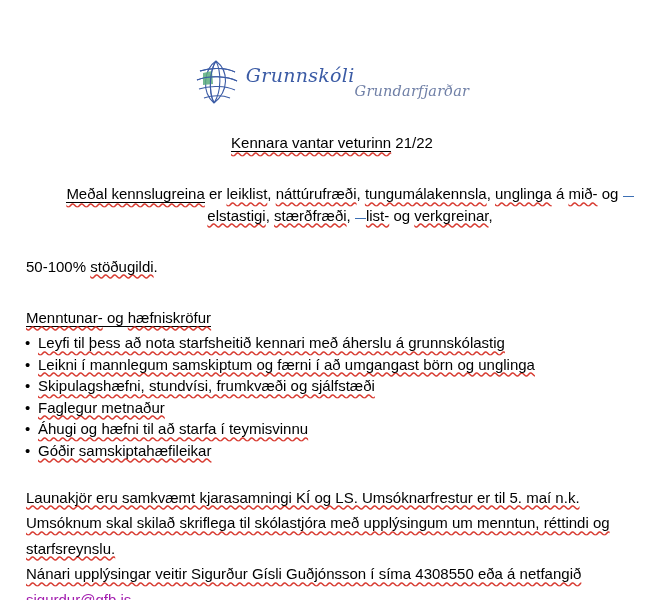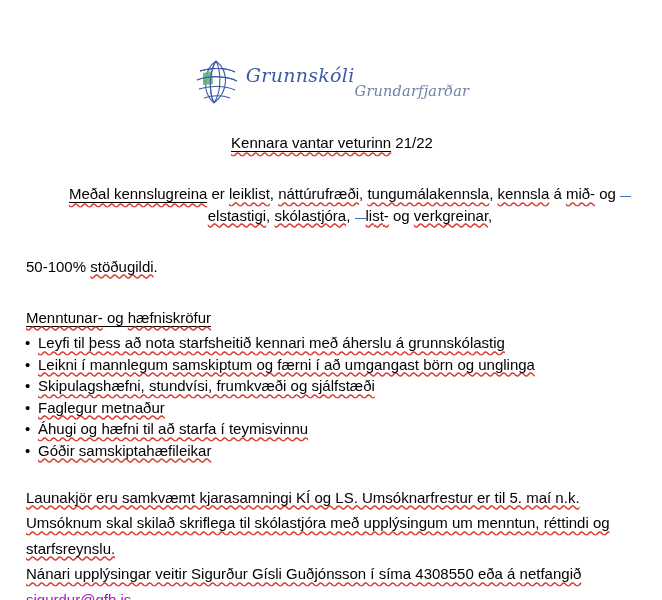--- a/index.html
+++ b/index.html
@@ -173,22 +173,22 @@
       </span>
     </div>
   </div>
 
   <div class="doc">
 
     <p class="para title"><span class="ul-sp">Kennara vantar veturinn</span><span> 21/22</span></p>
 
     <div class="spacer"></div>
 
-    <p class="para indented"><span class="ul-sp">Meðal kennslugreina</span><span> er </span><span class="sp">leiklist</span><span>, </span><span class="sp">náttúrufræði</span><span>, </span><span class="sp">tungumálakennsla</span><span>, </span><span class="sp">kennsla</span><span> á </span><span class="sp">mið-</span><span> og </span><span class="gm"></span>
-      <span class="sp">elstastigi</span><span>, </span><span class="sp">skólastjóra</span><span>, </span><span class="gm"></span><span class="sp">list-</span><span> og </span><span class="sp">verkgreinar</span><span>,</span></p>
+    <p class="para indented"><span class="ul-sp">Meðal kennslugreina</span><span> er </span><span class="sp">leiklist</span><span>, </span><span class="sp">náttúrufræði</span><span>, </span><span class="sp">tungumálakennsla</span><span>, </span><span class="sp">unglinga</span><span> á </span><span class="sp">mið-</span><span> og </span><span class="gm"></span>
+      <span class="sp">elstastigi</span><span>, </span><span class="sp">stærðfræði</span><span>, </span><span class="gm"></span><span class="sp">list-</span><span> og </span><span class="sp">verkgreinar</span><span>,</span></p>
 
     <div class="spacer"></div>
 
     <p class="para"><span>50-100% </span><span class="sp">stöðugildi</span><span>.</span></p>
 
     <div class="spacer"></div>
 
     <p class="para"><span class="ul-sp">Menntunar-</span><span class="ul"> og </span><span class="ul-sp">hæfniskröfur</span></p>
 
     <ul class="bullet-list">

